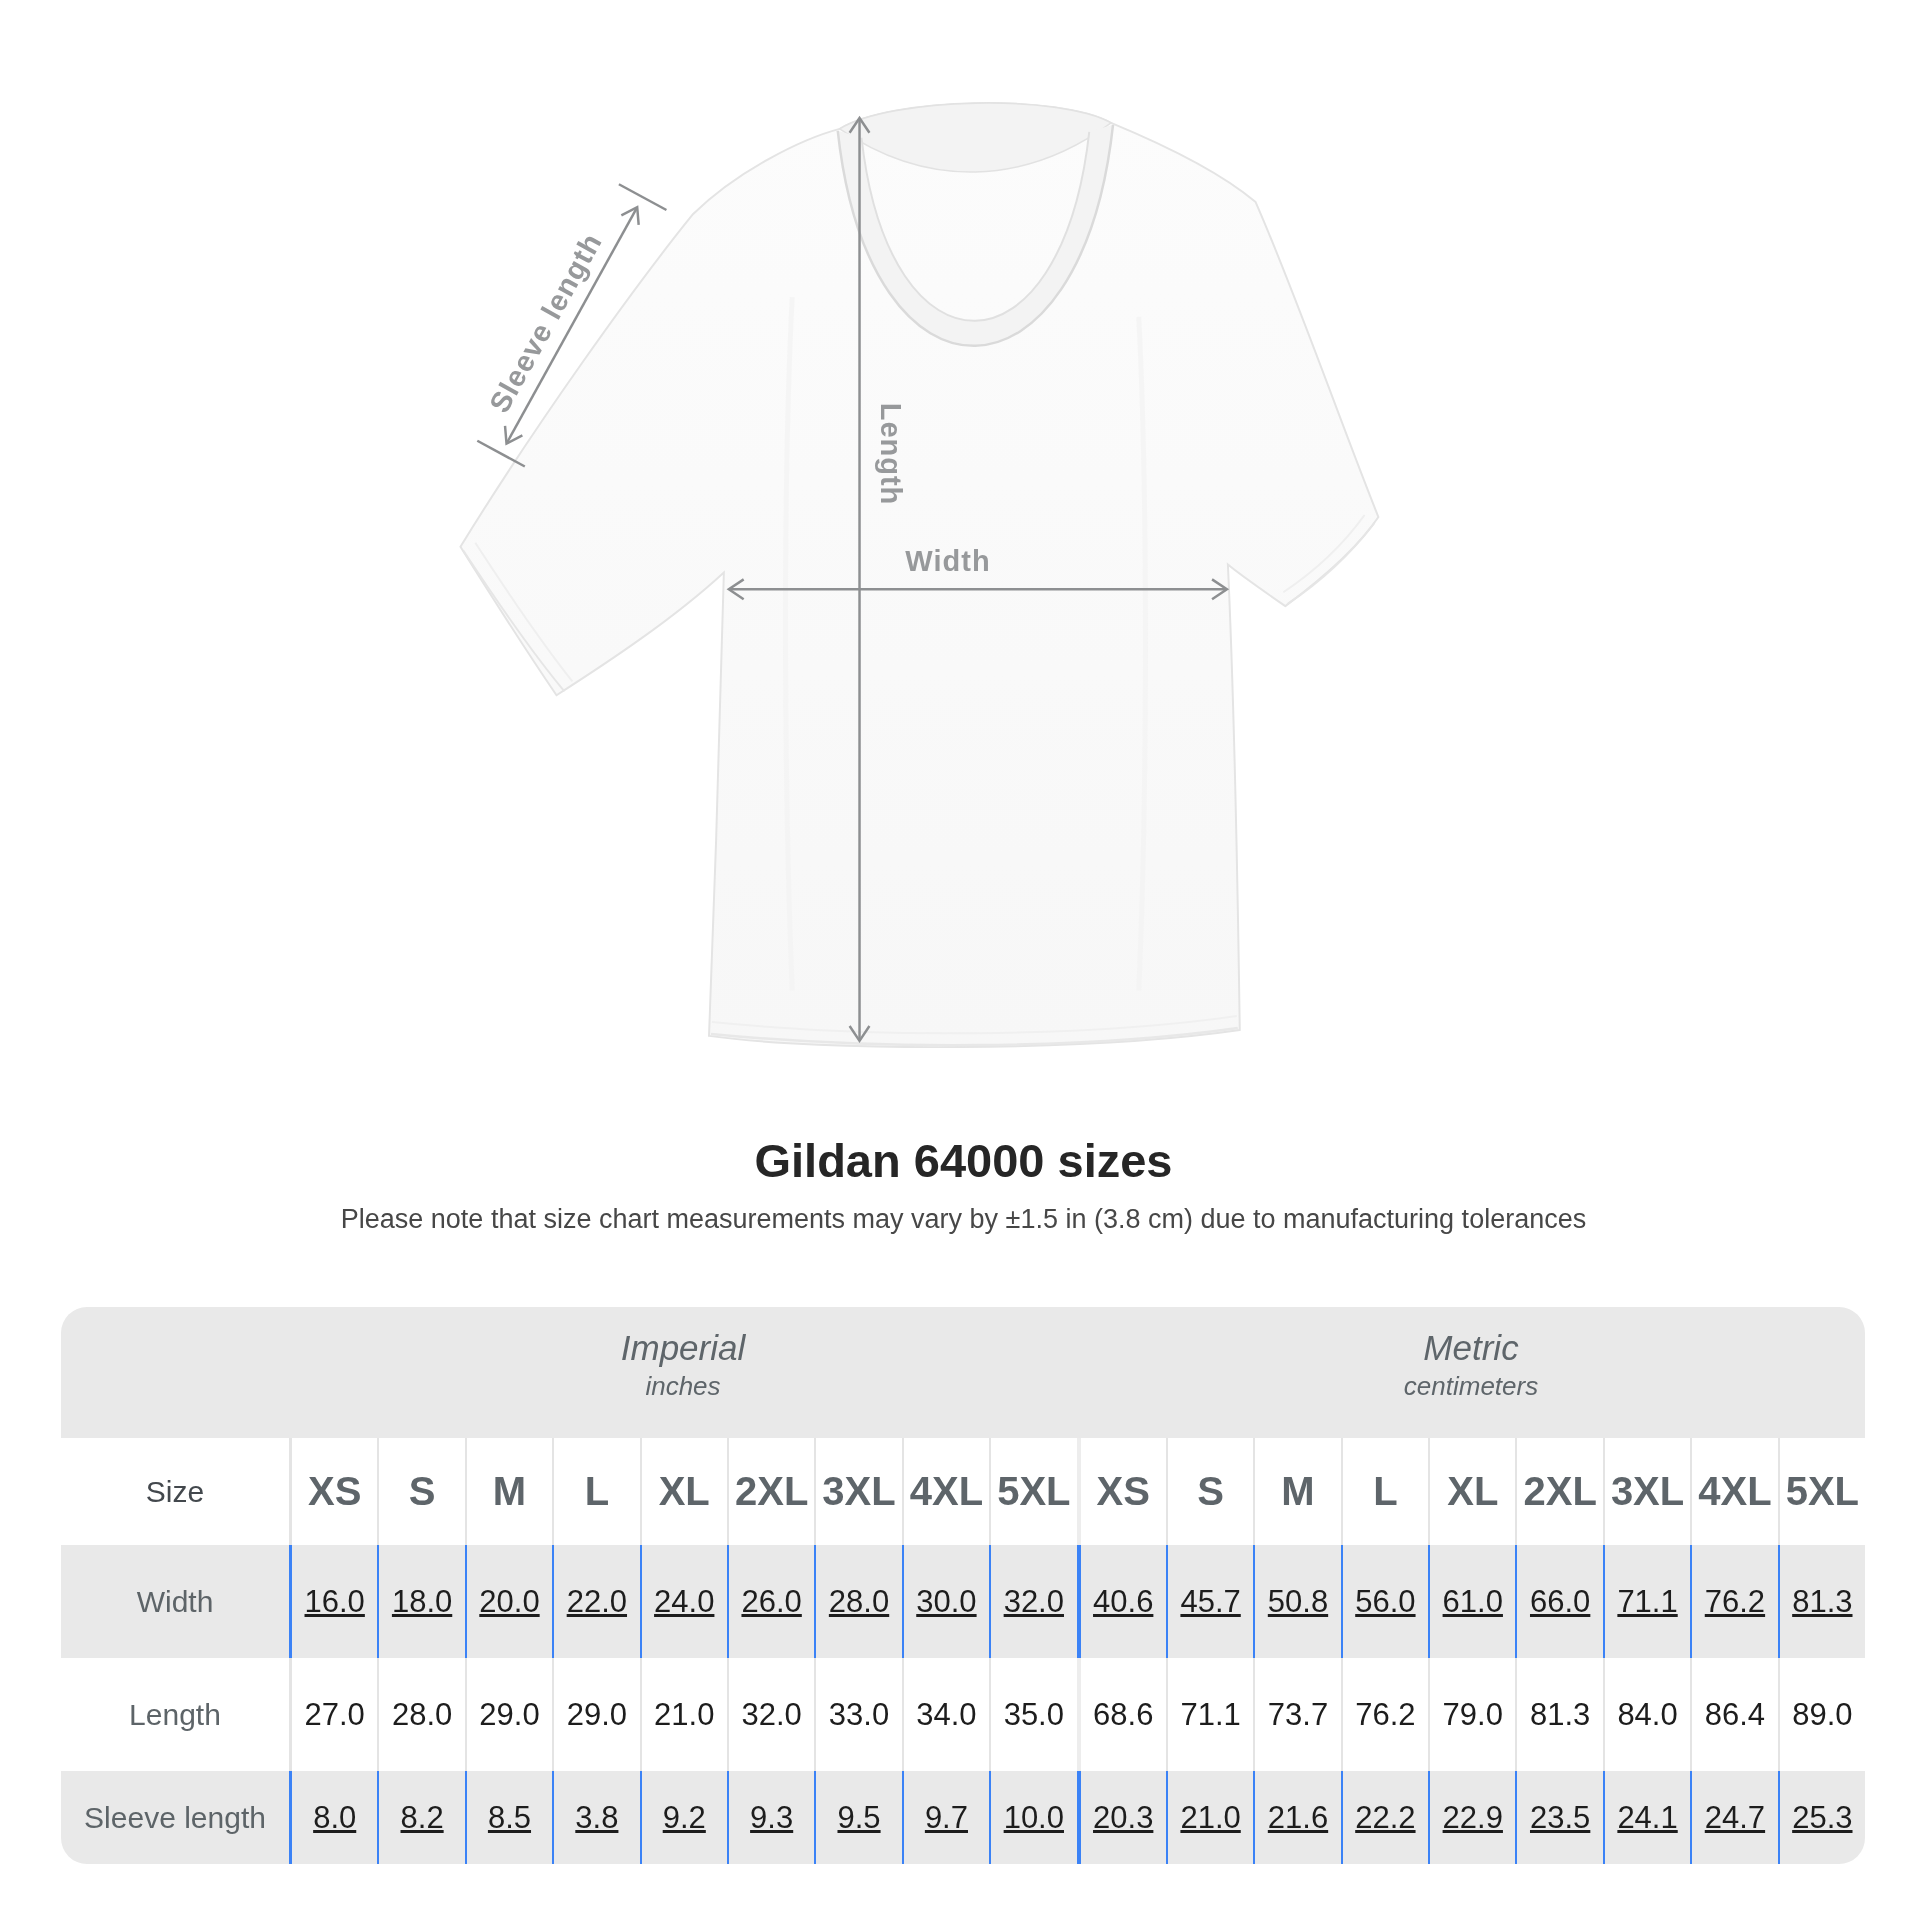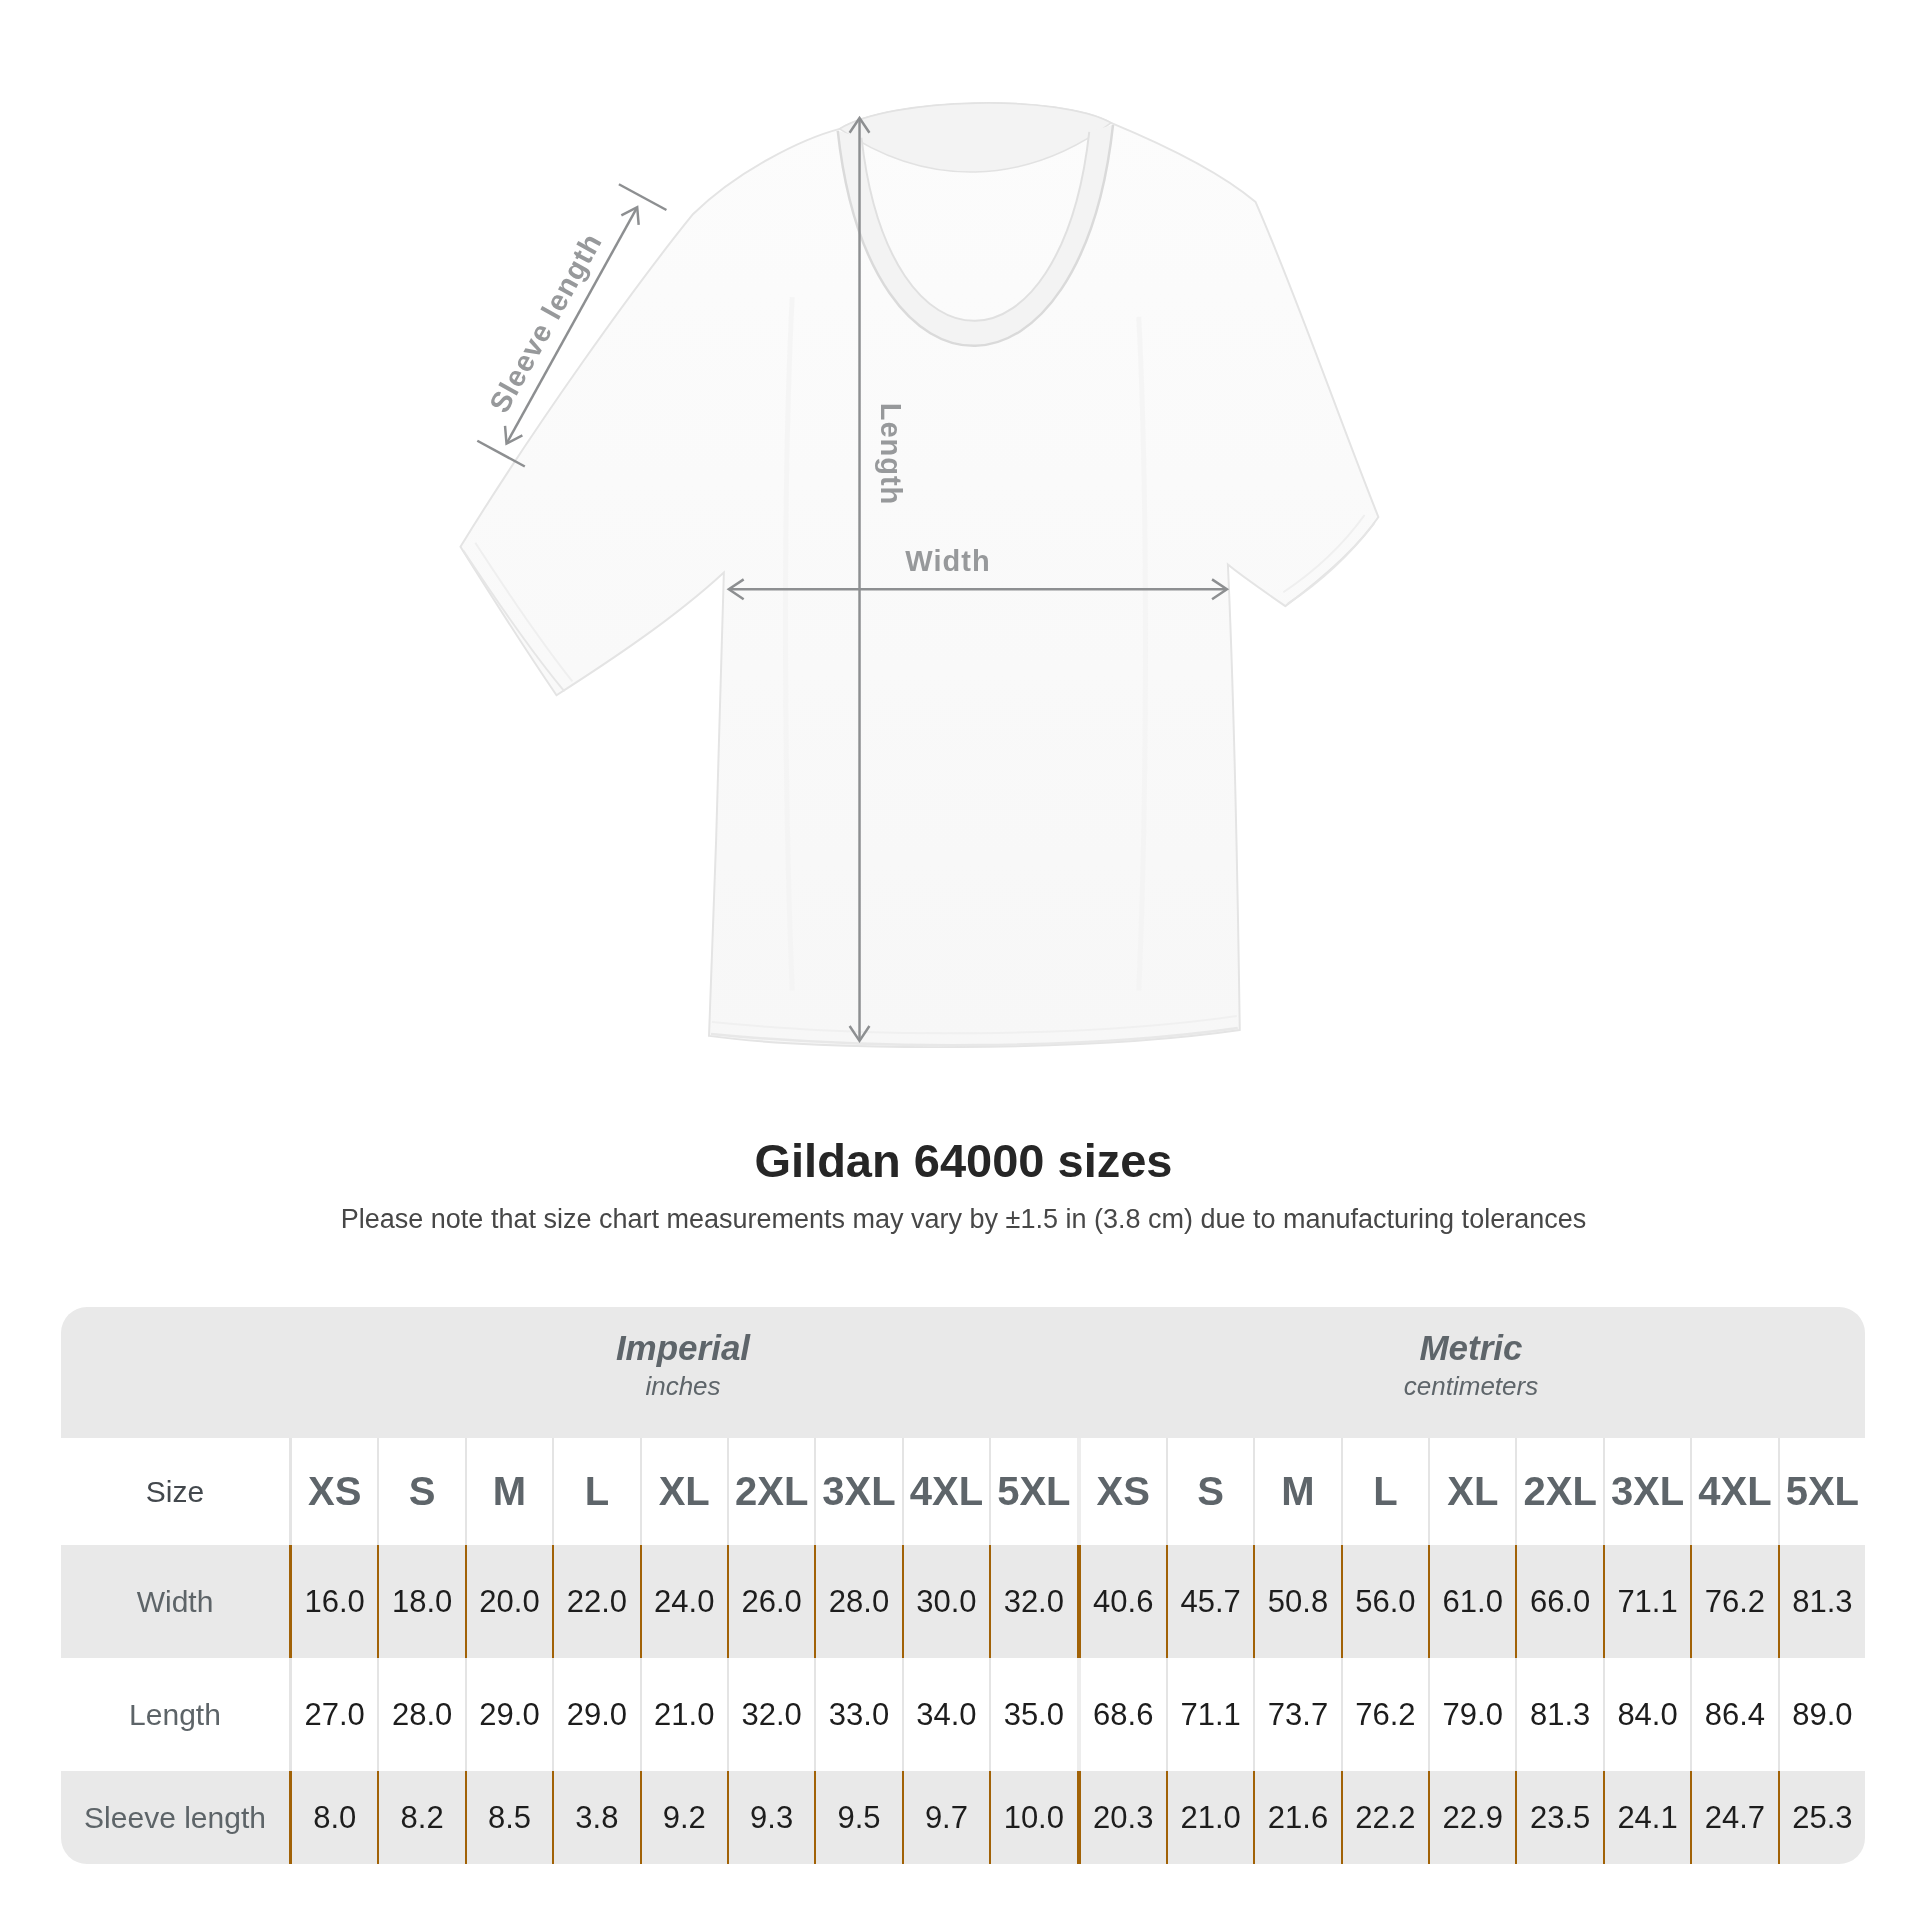--- a/index.html
+++ b/index.html
@@ -35,36 +35,36 @@
   .page-subtitle{font-size:27px;color:var(--subtitle);margin:16px 0 0 0;}
 
   
   .size-table{
     position:absolute;left:61px;top:1307px;width:1804px;height:557px;
     border-radius:26px;overflow:hidden;background:#ffffff;
   }
   .unit-band{display:flex;background:var(--band);height:131px;}
   .unit-band .spacer{width:228px;flex:0 0 auto;}
   .unit-group{flex:1 1 0;text-align:center;padding-top:20px;}
-  .unit-name{font-size:35px;font-weight:bold;font-style:italic;color:var(--headtxt);line-height:42px;}
+  .unit-name{font-size:35px;font-weight:normal;font-style:italic;color:var(--headtxt);line-height:42px;}
   .unit-caption{font-size:26px;font-style:italic;color:var(--headtxt);line-height:34px;}
 
   .grid-row{display:flex;align-items:stretch;}
   .header-row{height:107px;background:#ffffff;}
   .white-row{height:113px;background:#ffffff;}
   .gray-row{height:113px;background:var(--band);}
   .last-row{height:94px;}
   .cell{flex:1 1 0;display:flex;align-items:center;justify-content:center;}
   .label-cell{flex:0 0 228px;font-weight:normal;font-size:30px;color:var(--labeltxt);}
   .header-row .label-cell{color:#43484d;}
   .value-cell{font-size:31px;color:var(--value);}
   .header-row .value-cell{font-weight:bold;font-size:40px;color:var(--headtxt);}
   
   .white-row .value-cell,.header-row .value-cell{border-left:2px solid #e4e4e4;}
-  .gray-row .value-cell{border-left:2px solid #a16207;}
+  .gray-row .value-cell{border-left:2px solid #3b82f6;text-decoration:underline;}
   .white-row .first-col,.header-row .first-col{border-left-width:3px;}
   .gray-row .first-col{border-left-width:3px;}
   .white-row .metric-start,.header-row .metric-start{border-left-width:4px;border-left-color:#ededed;}
   .gray-row .metric-start{border-left-width:4px;}
 </style>
 </head>
 <body style="--annotation: #8d8f91; --annotation-label: #97999b; --band: #e9e9e9; --title: #262626; --subtitle: #474747; --value: #1d1d1d; --headtxt: #5e656a;">
 
 <div class="diagram">
   <svg width="1927" height="1238" viewBox="0 0 1946 1250">

